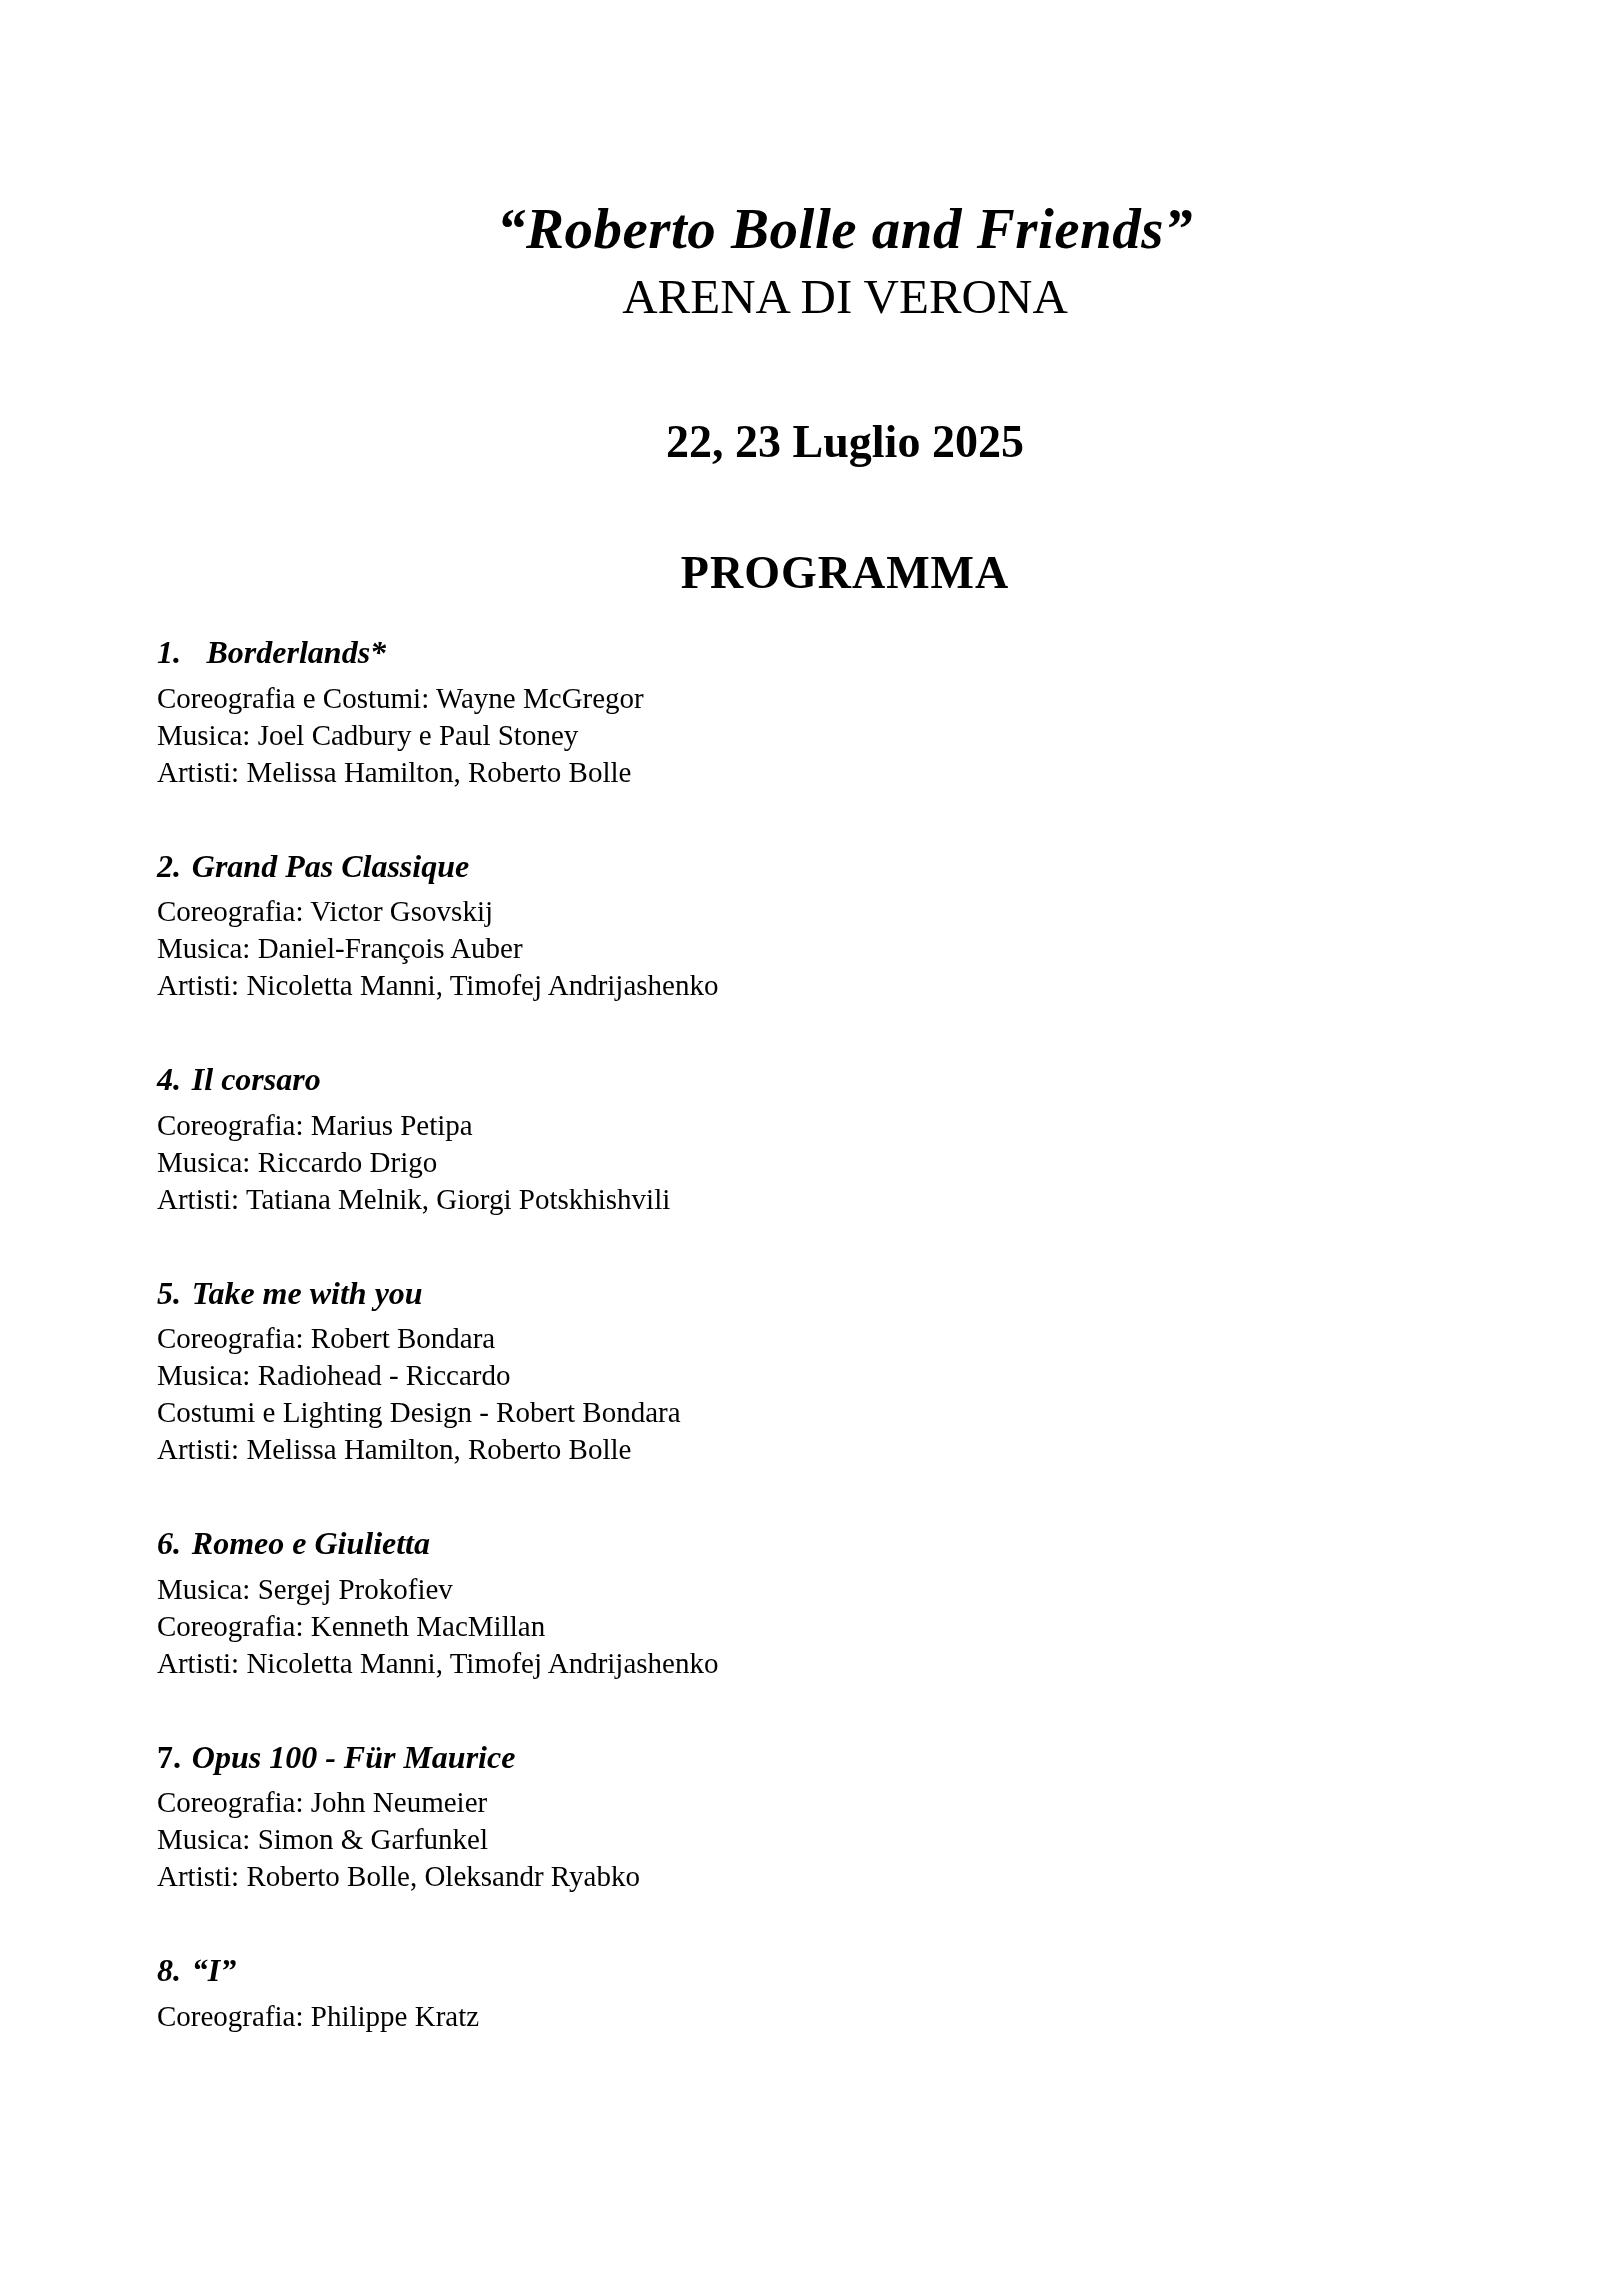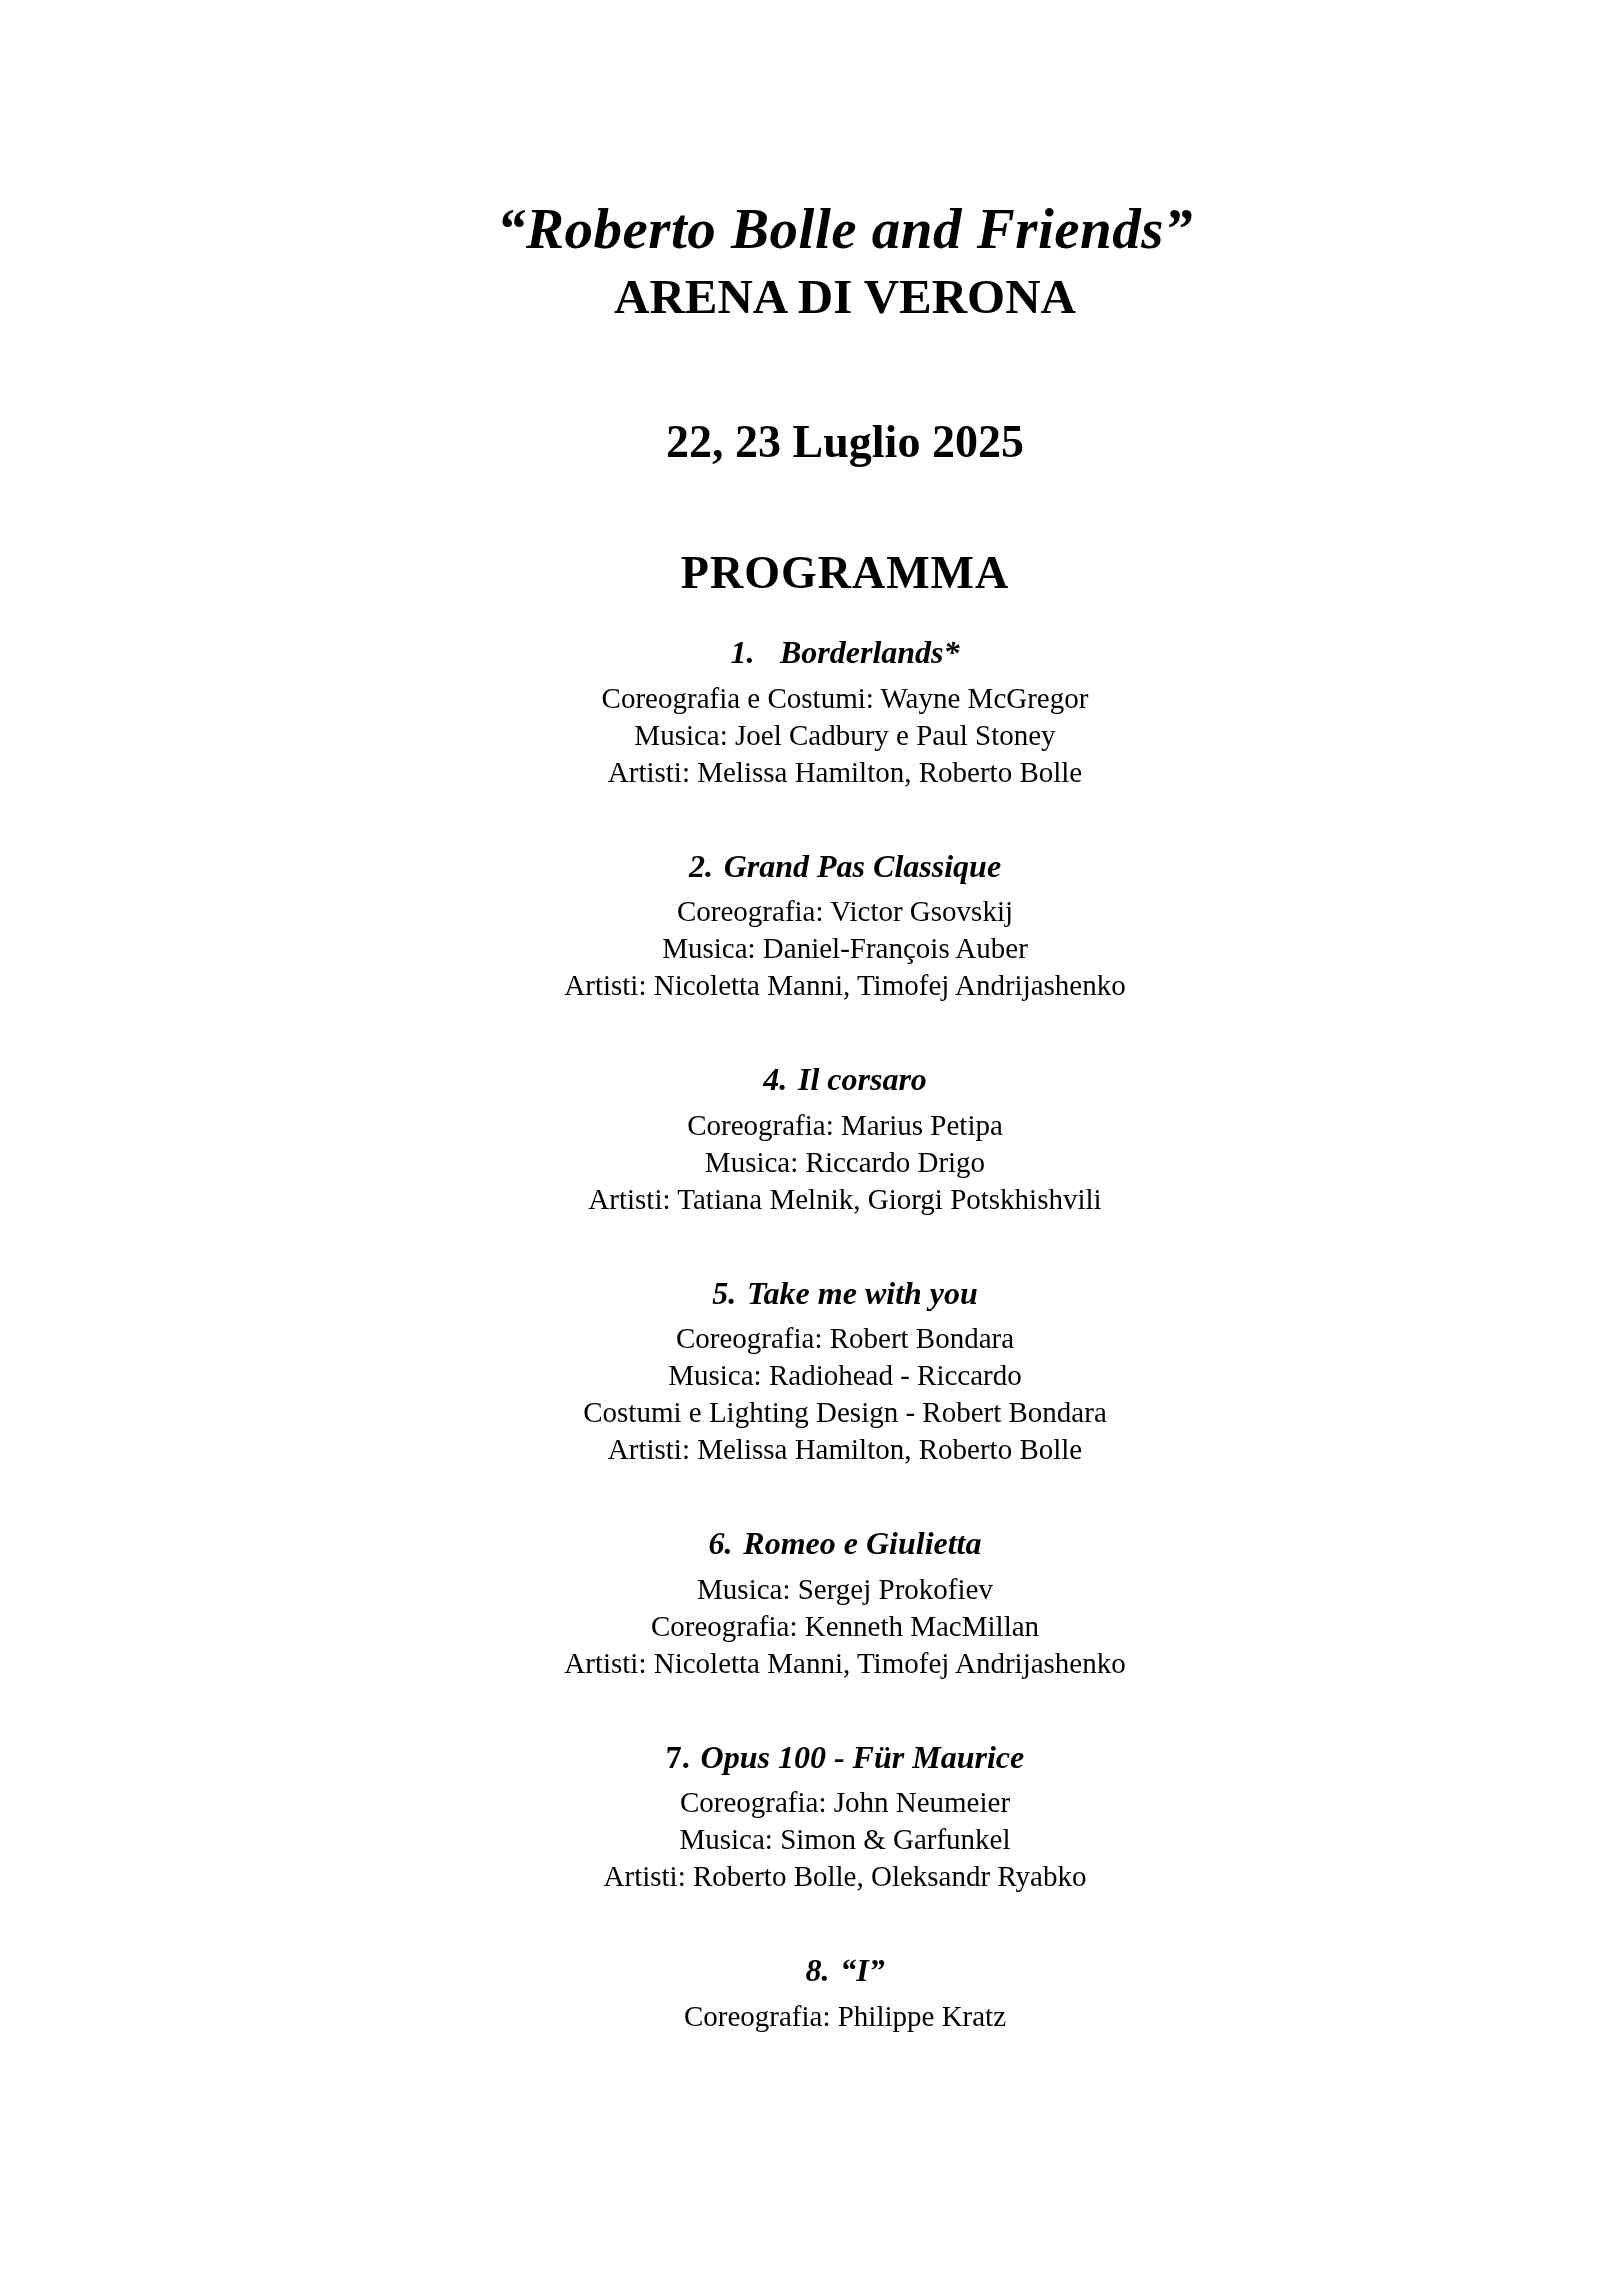--- a/index.html
+++ b/index.html
@@ -25,39 +25,39 @@
     margin: 0;
     font-size: 57px;
     font-weight: bold;
     font-style: italic;
     letter-spacing: 0.5px;
     line-height: 1.15;
   }
   .venue {
     margin: 7.8px 0 0 0;
     font-size: 49px;
-    font-weight: bold;
+    font-weight: normal;
     line-height: 1.15;
   }
   .dates {
     margin: 90px 0 0 0;
     font-size: 46px;
     font-weight: bold;
     line-height: 1.15;
   }
   .section-heading {
     margin: 78px 0 0 0;
     font-size: 46px;
     font-weight: bold;
     letter-spacing: 1px;
     line-height: 1.15;
   }
   .program {
     margin-top: 33px;
-    text-align: center;
+    text-align: left;
   }
   .item {
     margin: 0 0 55px 0;
   }
   .item-title {
     margin: 0 0 5.9px 0;
     font-size: 32px;
     font-weight: bold;
     font-style: italic;
     line-height: 1.3;

